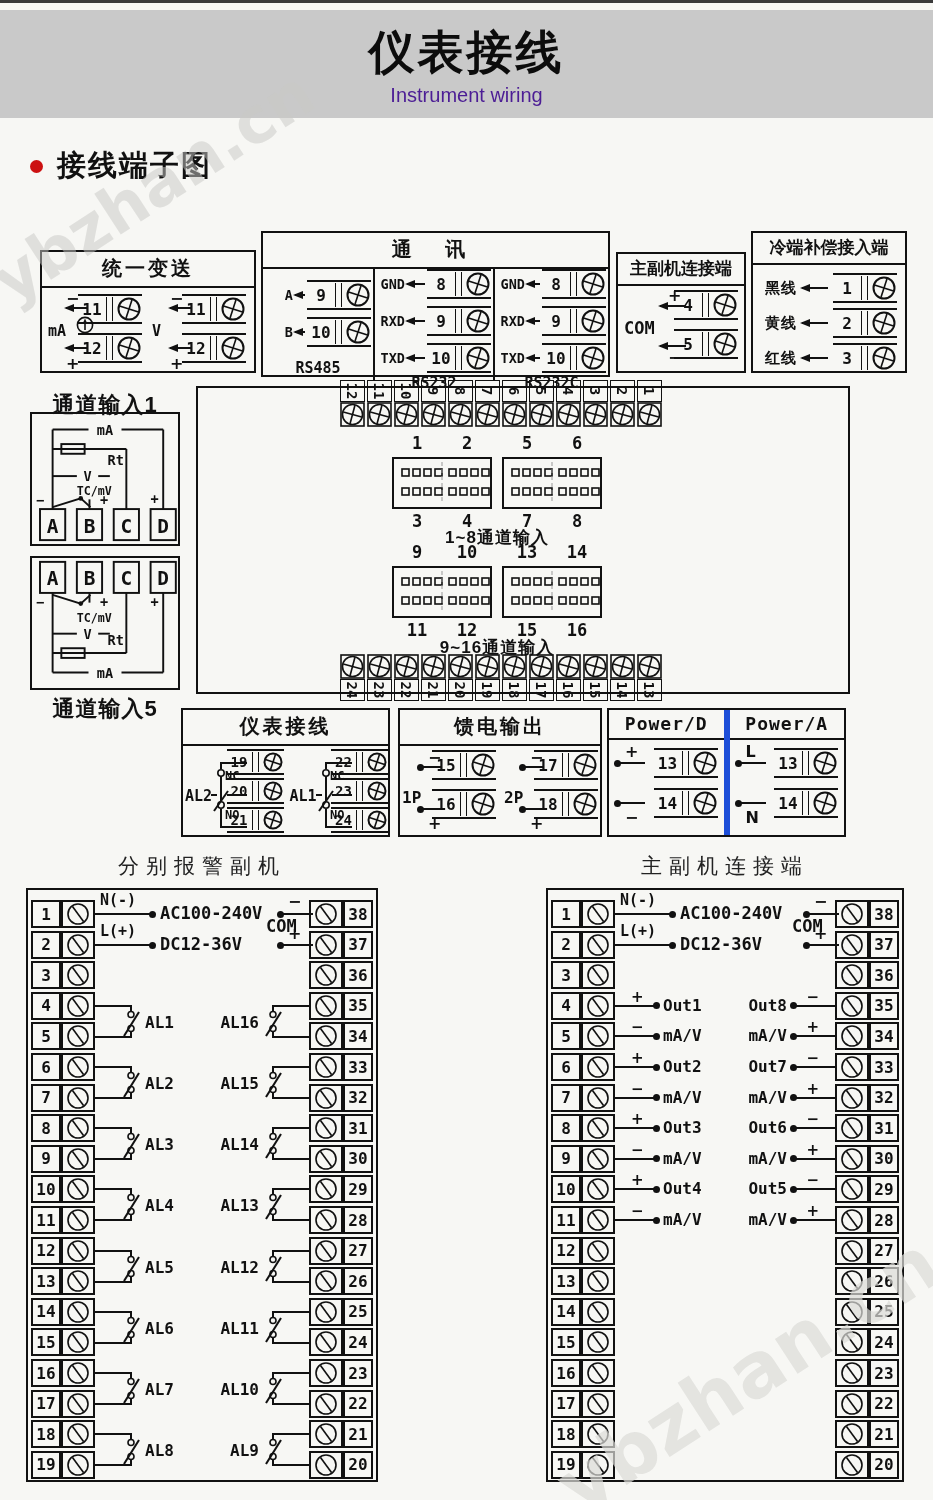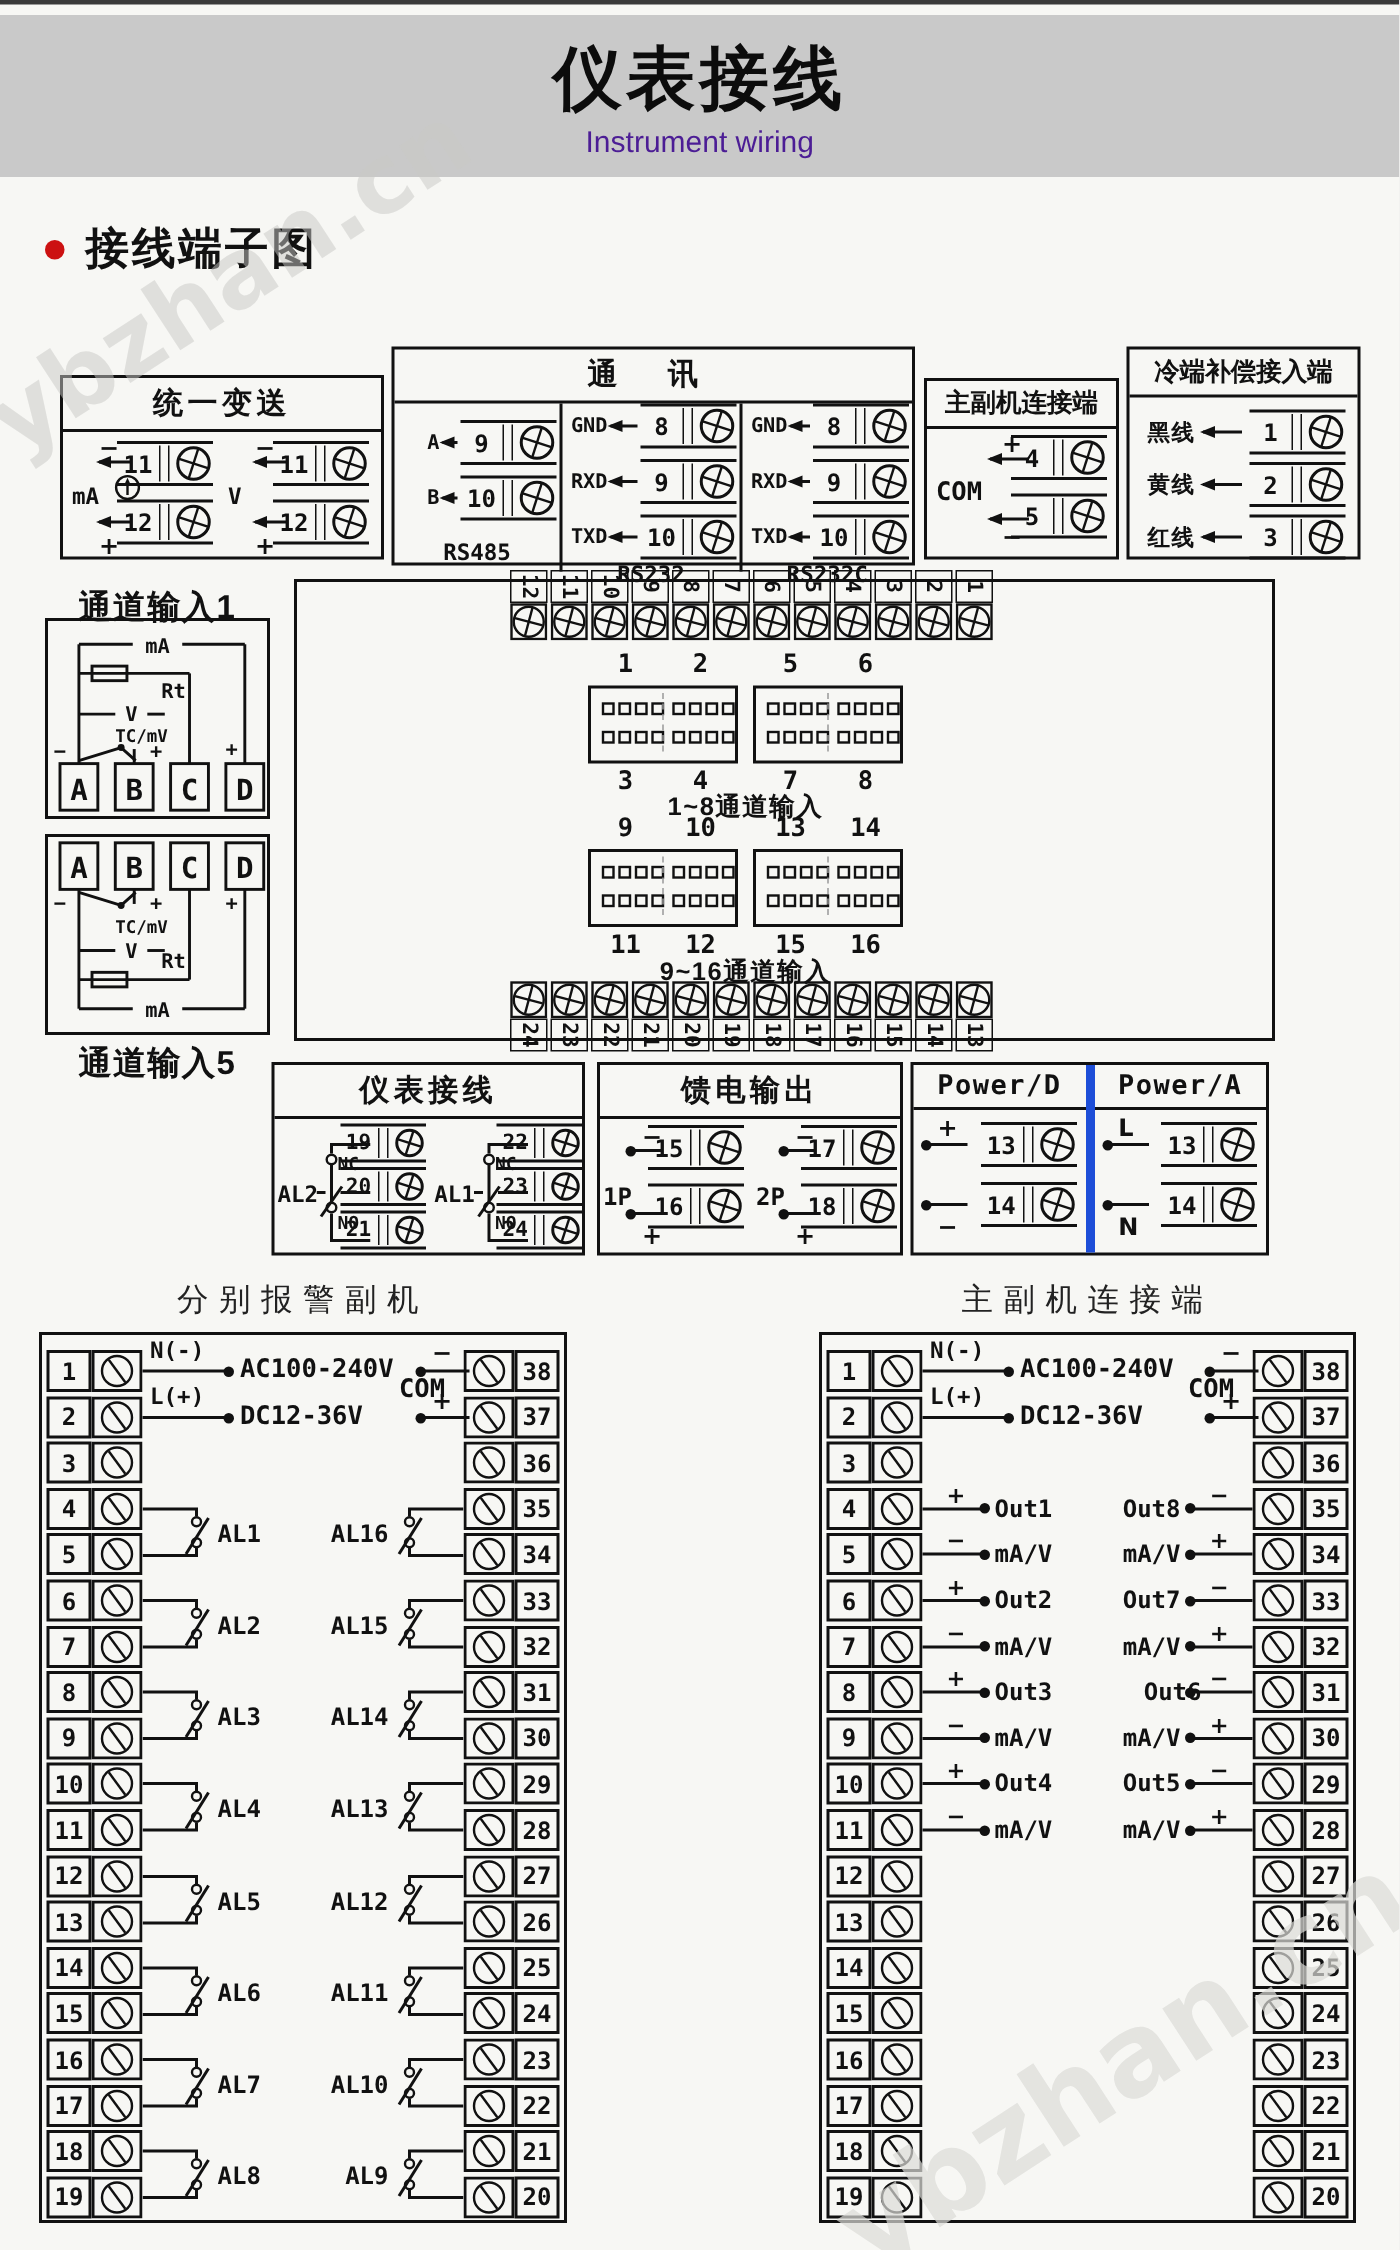--- a/index.html
+++ b/index.html
@@ -1958,21 +1958,21 @@
         <span class="tout" style="right:48px">Out7</span>
       </div>
       <div class="txrow" style="right:67px;top:193.60000000000002px">
         <span class="tsign" style="right:16px">+</span>
         <span class="wire wdL" style="right:0;top:13px;width:40px"></span>
         <span class="tout" style="right:48px">mA/V</span>
       </div>
       <div class="txrow" style="right:67px;top:224.20000000000002px">
         <span class="tsign" style="right:16px">−</span>
         <span class="wire wdL" style="right:0;top:13px;width:40px"></span>
-        <span class="tout" style="right:34px">Out6</span>
+        <span class="tout" style="right:48px">Out6</span>
       </div>
       <div class="txrow" style="right:67px;top:254.8px">
         <span class="tsign" style="right:16px">+</span>
         <span class="wire wdL" style="right:0;top:13px;width:40px"></span>
         <span class="tout" style="right:48px">mA/V</span>
       </div>
       <div class="txrow" style="right:67px;top:285.40000000000003px">
         <span class="tsign" style="right:16px">−</span>
         <span class="wire wdL" style="right:0;top:13px;width:40px"></span>
         <span class="tout" style="right:48px">Out5</span>

